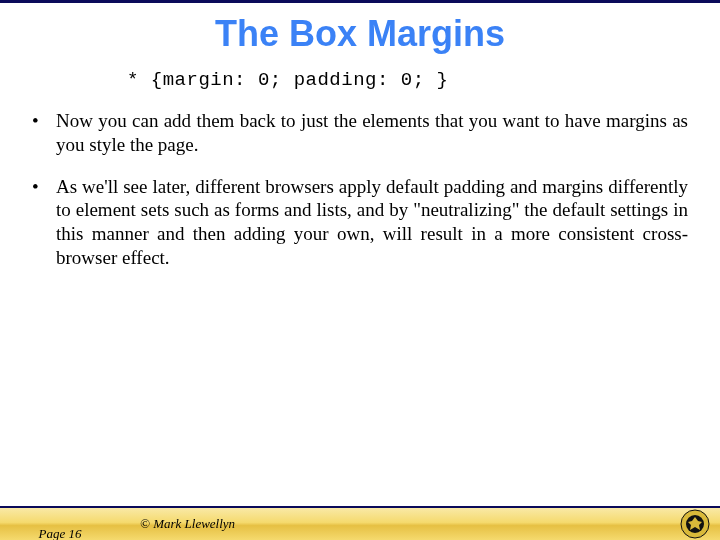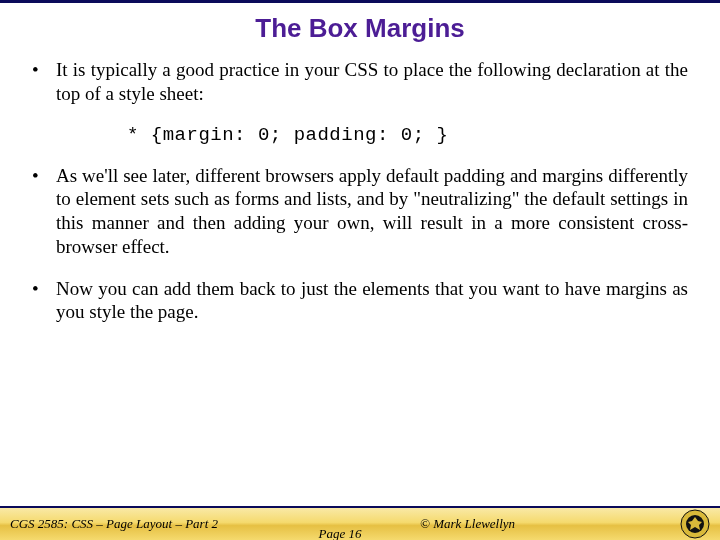--- a/index.html
+++ b/index.html
@@ -13,22 +13,22 @@
   }
   .top-rule {
     height: 3px;
     background: #0a0a5a;
     width: 100%;
   }
   .title {
     text-align: center;
     font-family: Arial, Helvetica, sans-serif;
     font-weight: bold;
-    color: #4c1d95;
-    font-size: 26px;
+    color: #3b82f6;
+    font-size: 36px;
     margin: 10px 0 14px 0;
   }
   .content {
     padding: 0 32px 0 32px;
   }
   ul.bullets {
     list-style: none;
   }
   ul.bullets > li {
     position: relative;
@@ -92,32 +92,28 @@
   }
 </style>
 </head>
 <body>
 
 <div class="top-rule"></div>
 
 <h1 class="title">The Box Margins</h1>
 
 <div class="content">
-  <ul class="bullets">
-    <li>It is typically a good practice in your CSS to place the following declaration at the top of a style sheet:</li>
-  </ul>
   <div class="code-line">* {margin: 0;  padding: 0; }</div>
   <ul class="bullets">
+    <li>Now you can add them back to just the elements that you want to have margins as you style the page.</li>
     <li>As we'll see later, different browsers apply default padding and margins differently to element sets such as forms and lists, and by "neutralizing" the default settings in this manner and then adding your own, will result in a more consistent cross-browser effect.</li>
-    <li>Now you can add them back to just the elements that you want to have margins as you style the page.</li>
   </ul>
 </div>
 
 <div class="footer">
-  <span class="course">CGS 2585: CSS – Page Layout – Part 2</span>
   <span class="page">Page 16</span>
   <span class="author">© Mark Llewellyn</span>
   <span class="logo">
     <svg width="30" height="30" viewBox="0 0 30 30">
       <circle cx="15" cy="15" r="14" fill="#d9b93a" stroke="#111" stroke-width="1"></circle>
       <circle cx="15" cy="15" r="9" fill="#111"></circle>
       <path d="M15 8 L18 12 L22 13 L19 16 L20 21 L15 18 L10 21 L11 16 L8 13 L12 12 Z" fill="#d9b93a"></path>
     </svg>
   </span>
 </div>

